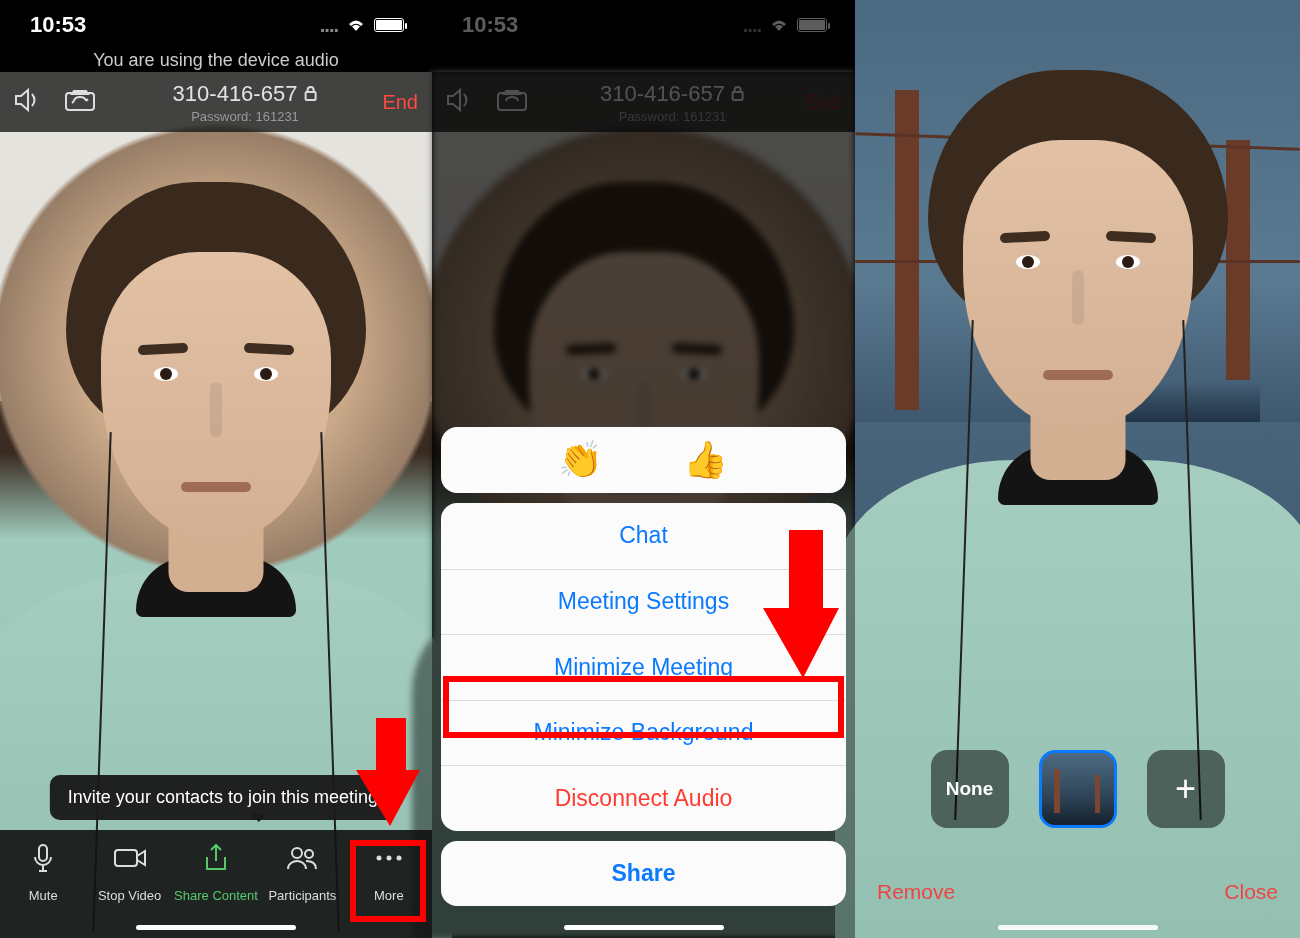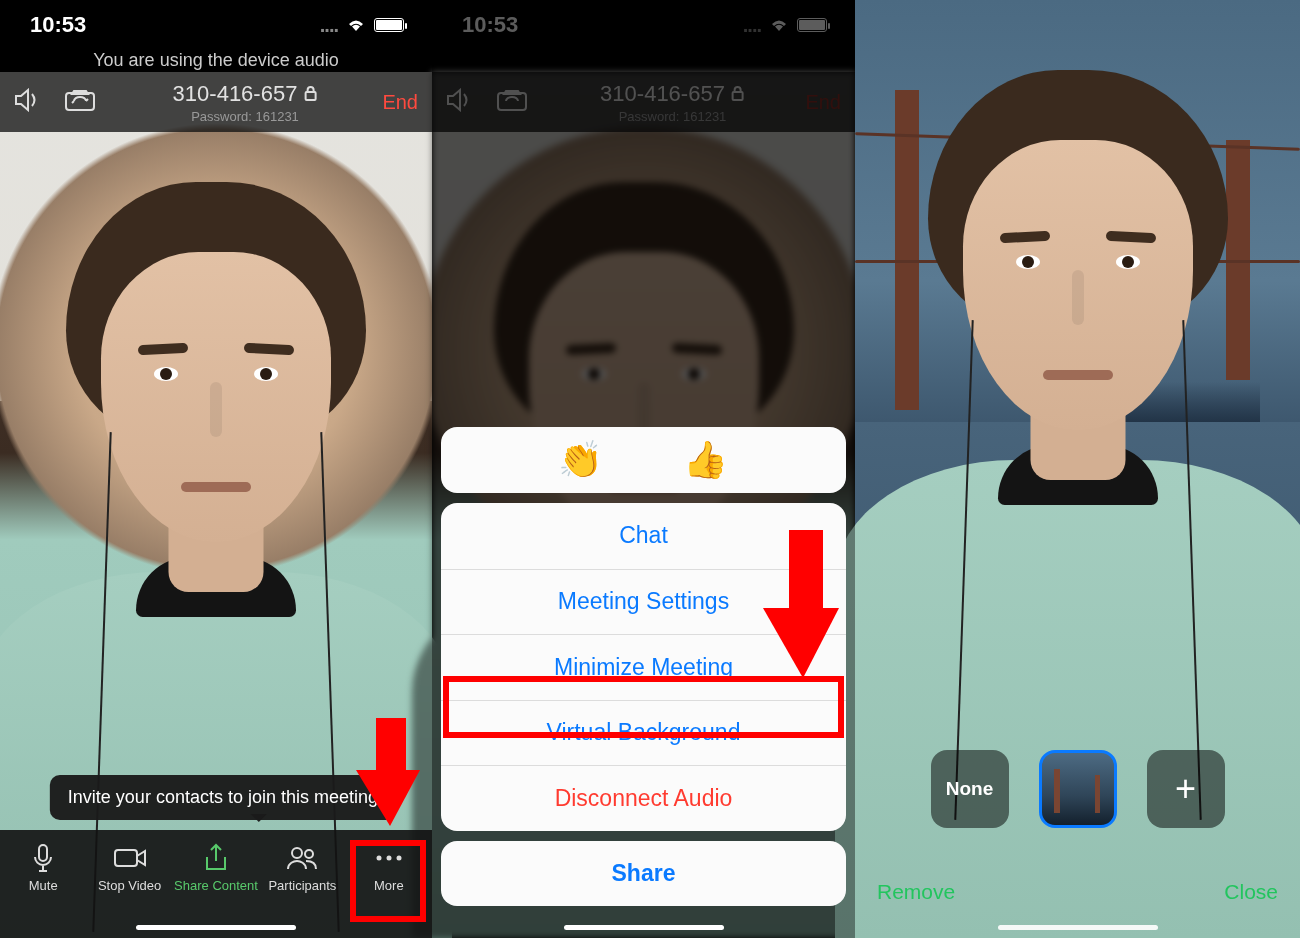--- a/index.html
+++ b/index.html
@@ -63,21 +63,21 @@
   .tower.t1{ left:40px; height:320px;} .tower.t2{ right:50px; height:240px; top:140px;}
   .bcable { position:absolute; height:3px; background:#5a3326; border-radius:2px; }
   .bcable.b1{ top:140px; left:0; right:0; transform:rotate(2deg);}
   .bcable.b2{ top:260px; left:0; right:0;}
   .water{position:absolute; bottom:0; left:0; right:0; height:55%; background:linear-gradient(180deg,#48647b,#304a60);}
   .skyline{position:absolute; bottom:55%; left:220px; right:40px; height:40px; background:linear-gradient(180deg,transparent,#223447);}
 
   
   .toolbar { position:absolute; bottom:0; left:0; right:0; height:108px; padding-top:12px; padding-bottom:24px; background:rgba(18,18,18,0.9); display:flex; z-index:15;}
   .p2 .toolbar { height: 60px; padding-top:4px; padding-bottom:22px; background:transparent;}
-  .tb-btn { flex:1; display:flex; flex-direction:column; align-items:center; justify-content:flex-start; color:#ddd; font-size:13px; gap:4px;}
+  .tb-btn { flex:1; display:flex; flex-direction:column; align-items:center; justify-content:flex-start; color:#ddd; font-size:13px; gap:14px;}
   .p2 .tb-btn { font-size:12px; color:#999;}
   .tb-btn.green { color:#58c96b; }
   .tb-icon { height:32px; display:flex; align-items:center; justify-content:center; }
   .home-indicator { position:absolute; bottom:8px; left:50%; transform:translateX(-50%); width:160px; height:5px; background:#fff; border-radius:3px; z-index:30;}
   .p2 .home-indicator{ background:#fff;}
   
   
   .tooltip { position:absolute; bottom:118px; left:50%; transform:translateX(-48%); background:rgba(26,26,26,0.96); color:#fff; font-size:18px; padding:12px 18px; border-radius:10px; z-index:18; white-space:nowrap;}
   .tooltip::after { content:""; position:absolute; bottom:-10px; left:58%; border:8px solid transparent; border-top-color:rgba(26,26,26,0.96); }
 
@@ -98,21 +98,21 @@
 
   
   .bg-strip { position:absolute; left:0; right:0; bottom:0; height:92px; display:flex; align-items:center; padding:0 22px; z-index:20;}
   .chips { position:absolute; left:50%; transform:translateX(-50%); bottom:110px; display:flex; gap:30px; z-index:20; }
   .chip { width:78px; height:78px; border-radius:16px; background:rgba(0,0,0,0.5); color:#fff; display:flex; align-items:center; justify-content:center; font-size:19px; font-weight:600;}
   .chip.sel { border:3px solid #0a7aff; background:#3a4f64;}
   .chip.bridgebg{ background: linear-gradient(180deg,#4d6b83 0%, #2f4558 60%, #13202d 100%); position:relative;}
   .chip.bridgebg::before{content:""; position:absolute; left:12px; top:16px; width:6px; height:44px; background:#7a4532;}
   .chip.bridgebg::after{content:""; position:absolute; right:14px; top:22px; width:5px; height:38px; background:#7a4532;}
   .plus { font-size:36px; font-weight:400;}
-  .strip-btn { background:none; border:none; color:#22c55e; font-size:21px; }
+  .strip-btn { background:none; border:none; color:#ef4444; font-size:21px; }
   .strip-spacer {flex:1;}
   .p3 .home-indicator{ background:rgba(255,255,255,0.9);}
 </style>
 </head>
 <body>
 
 <div class="stage">
 
   <div class="phone p1">
     <div class="video face1">
@@ -309,21 +309,21 @@
       <div class="sheet-group">
         <div class="emoji-row">
           <span>👏</span>
           <span>👍</span>
         </div>
       </div>
       <div class="sheet-group">
         <div class="sheet-row">Chat</div>
         <div class="sheet-row">Meeting Settings</div>
         <div class="sheet-row">Minimize Meeting</div>
-        <div class="sheet-row">Virtual Background</div>
+        <div class="sheet-row">Minimize Background</div>
         <div class="sheet-row danger">Disconnect Audio</div>
       </div>
       <div class="sheet-group">
         <div class="sheet-row cancel">Share</div>
       </div>
     </div>
 
     <div class="hl-box" style="left:11px; right:11px; top:676px; height:62px;"></div>
     <div class="arrow" style="right:8px; top:530px;">
       <svg width="90" height="150" viewBox="0 0 90 150">

